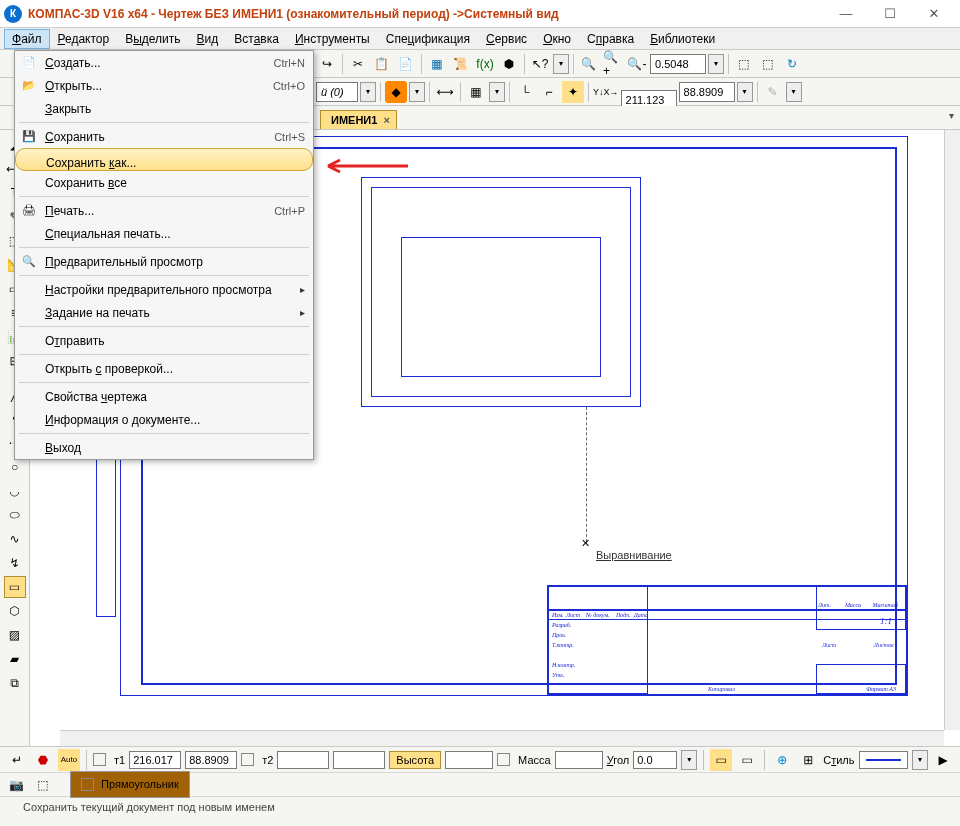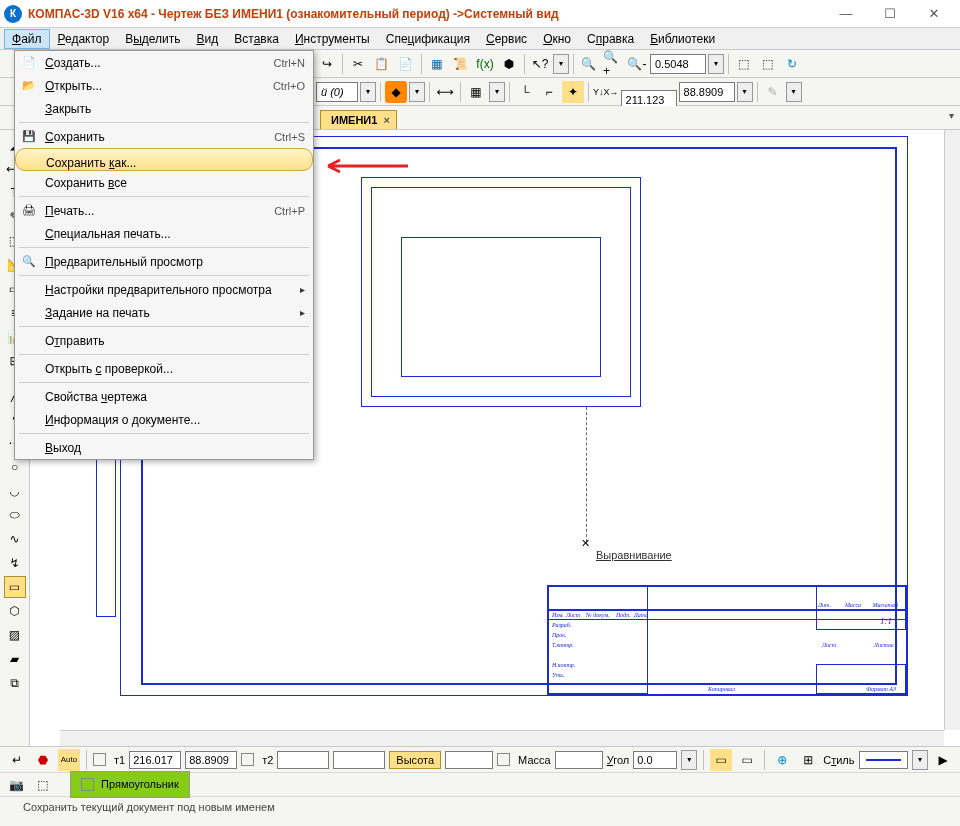--- a/index.html
+++ b/index.html
@@ -332,21 +332,21 @@
     <div style="flex:1;height:18px;border:1px solid #7a7a7a;background:#fff;display:flex;align-items:center;padding:0 6px">
       <div style="flex:1;height:2px;background:#1b2bd6"></div>
     </div>
     <div class="tb-dd">▾</div>
     <div class="tb-icon">▶</div>
   </div>
   <div class="prop-row" style="height:24px">
     <div class="tb-icon">📷</div>
     <div class="tb-icon">⬚</div>
     <div style="width:8px"></div>
-    <div style="border:1px solid #999;padding:6px 10px;background:#84cc16">
+    <div style="border:1px solid #999;padding:6px 10px;background:#a16207">
       <span class="chk" style="vertical-align:middle"></span>
       <span>Прямоугольник</span>
     </div>
   </div>
   <div class="status-row">
     <span>Сохранить текущий документ под новым именем</span>
   </div>
 </div>
 
 </body></html>

